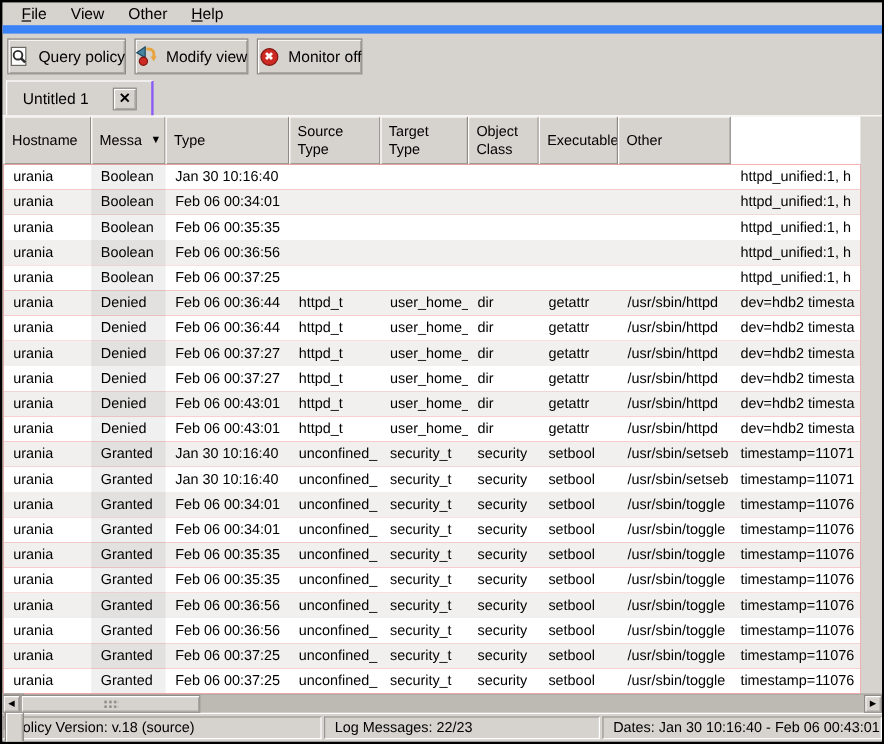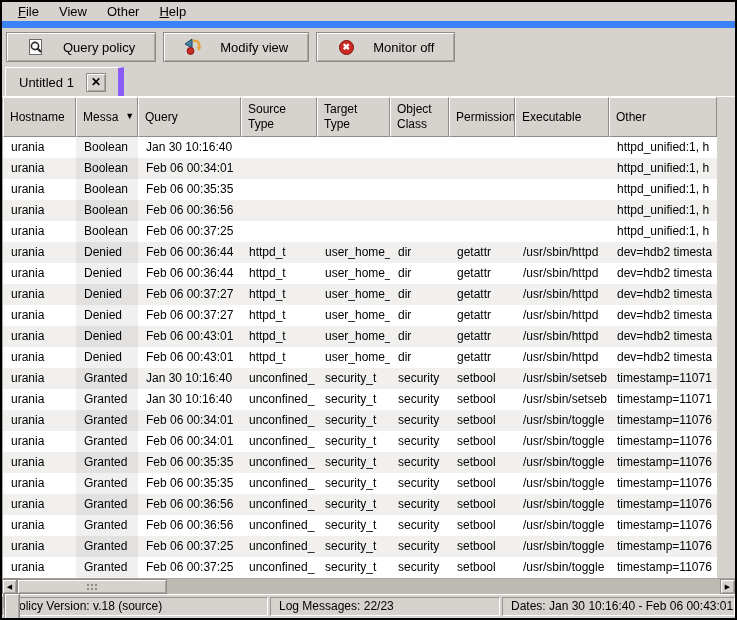--- a/index.html
+++ b/index.html
@@ -12,34 +12,34 @@
     overflow:hidden;
     position:relative;
   }
   
   .menubar { height:26px; display:flex; align-items:center; padding:0 6px; border-bottom:7px solid #3b82f6; }
   .menu-item { padding:3px 10px; font-size:13px; cursor:default; }
   .menu-item .mn { text-decoration:underline; }
   
   .toolbar { height:38px; display:flex; align-items:center; gap:7px; padding:0 4px; }
   .tb-btn {
-    height:30px; display:inline-flex; align-items:center; gap:18px; padding:0 20px;
+    height:30px; display:inline-flex; align-items:center; gap:7px; padding:0 0;
     font-size:13px; background:#d6d3ce; border:1px solid #8f8c88;
     box-shadow: inset 1px 1px 0 #ffffff, inset -1px -1px 0 #a9a6a1;
   }
   .tb-icon { width:18px; height:18px; display:inline-flex; align-items:center; justify-content:center; }
   .monitor-circle {
     width:15px; height:15px; border-radius:50%; background:#cc2a22; border:1px solid #7e1510;
     color:#fff; font-size:9px; font-weight:bold; display:flex; align-items:center; justify-content:center; line-height:1;
   }
   
   .tabstrip { height:30px; display:flex; align-items:flex-end; padding-left:3px; }
   .tab {
-    height:29px; display:flex; align-items:center; gap:12px; padding:0 12px 0 13px;
-    background:#d6d3ce; border-top:1px solid #fff; border-left:1px solid #fff; border-right:6px solid #8b5cf6;
+    height:29px; display:flex; align-items:center; gap:20px; padding:0 12px 0 13px;
+    background:#d6d3ce; border-top:1px solid #fff; border-left:1px solid #fff; border-right:2px solid #8b5cf6;
     font-size:13px; position:relative; z-index:2;
   }
   .tab-close {
     width:20px; height:19px; display:flex; align-items:center; justify-content:center;
     font-size:12px; font-weight:bold; background:#d6d3ce; border:1px solid #8f8c88;
     box-shadow: inset 1px 1px 0 #fff, inset -1px -1px 0 #a9a6a1;
   }
   .page-top { height:1px; background:#ffffff; }
   
   .content { display:flex; height:481px; border-left:1px solid #a9a6a1;flex-direction:column; }
@@ -152,33 +152,30 @@
   <div class="table-area">
     <div class="thead">
       <div class="th">
           <span>Hostname</span>
         </div>
       <div class="th">
           <span>Messa</span>
           <span class="sort-arrow">▼</span>
         </div>
       <div class="th">
-          <span>Query</span>
+          <span>Type</span>
         </div>
       <div class="th">
           <span>Source Type</span>
         </div>
       <div class="th">
           <span>Target Type</span>
         </div>
       <div class="th">
           <span>Object Class</span>
-        </div>
-      <div class="th">
-          <span>Permission</span>
         </div>
       <div class="th">
           <span>Executable</span>
         </div>
       <div class="th">
           <span>Other</span>
         </div>
     </div>
     <div class="tbody">
         <div class="row">

